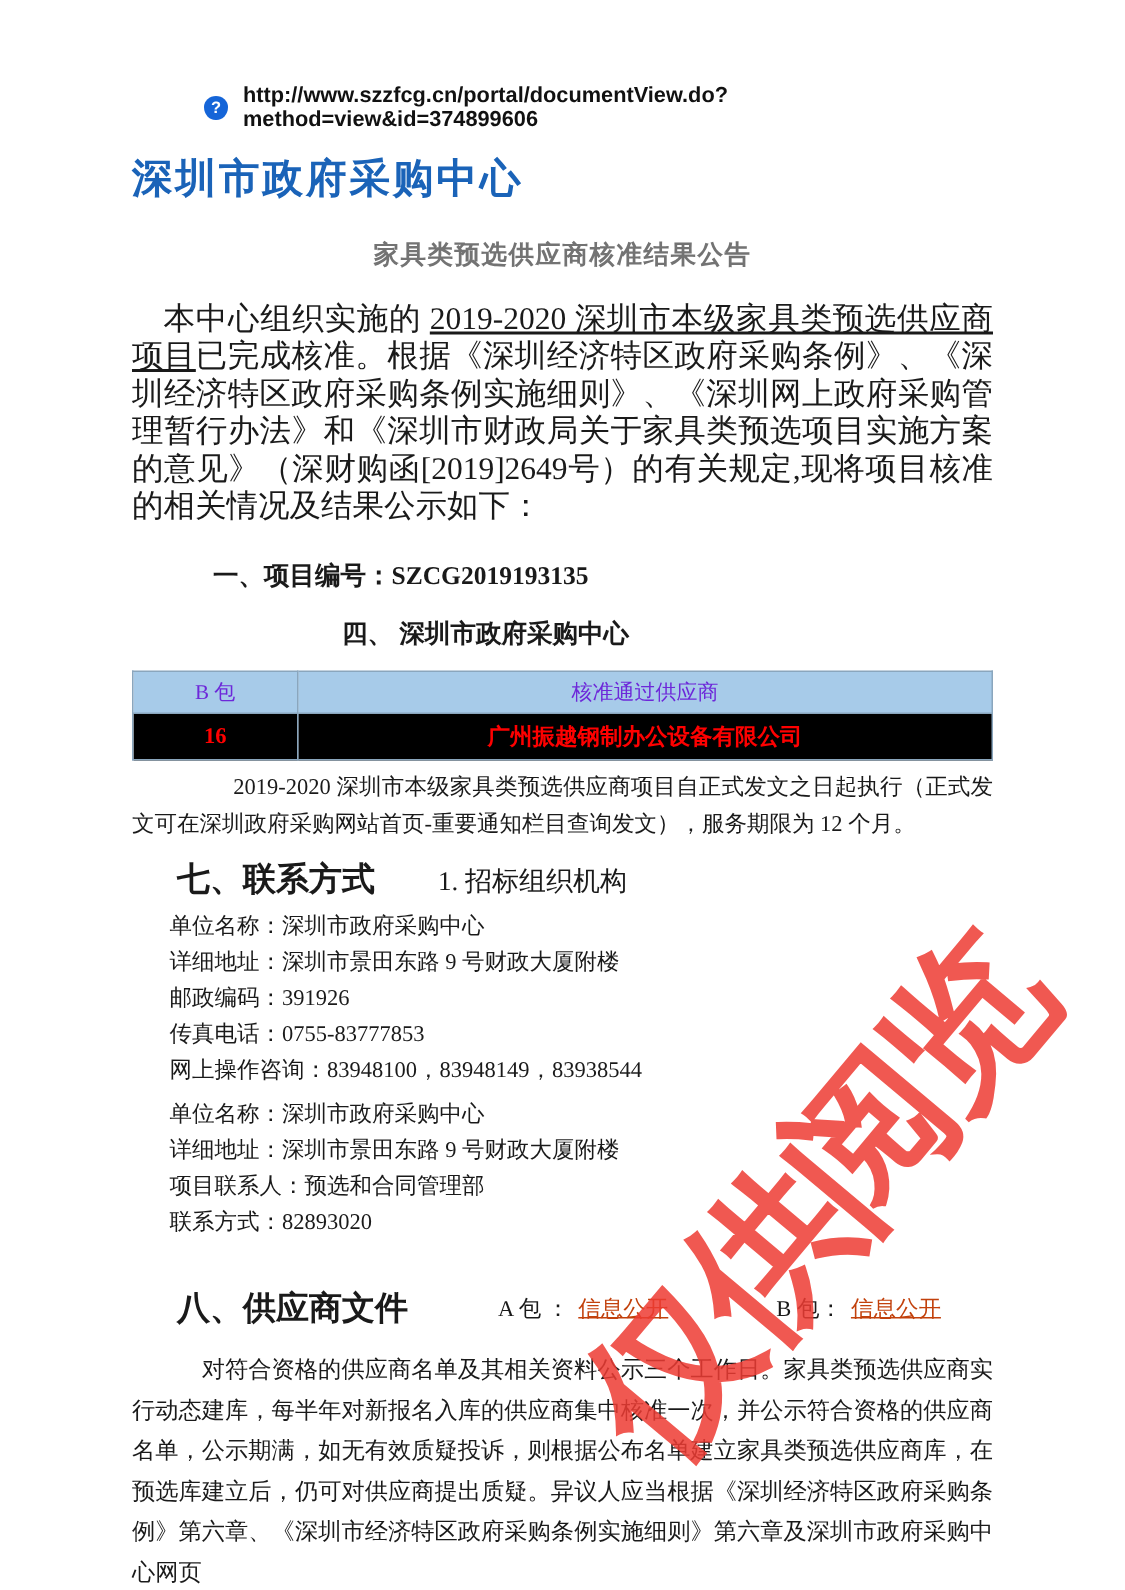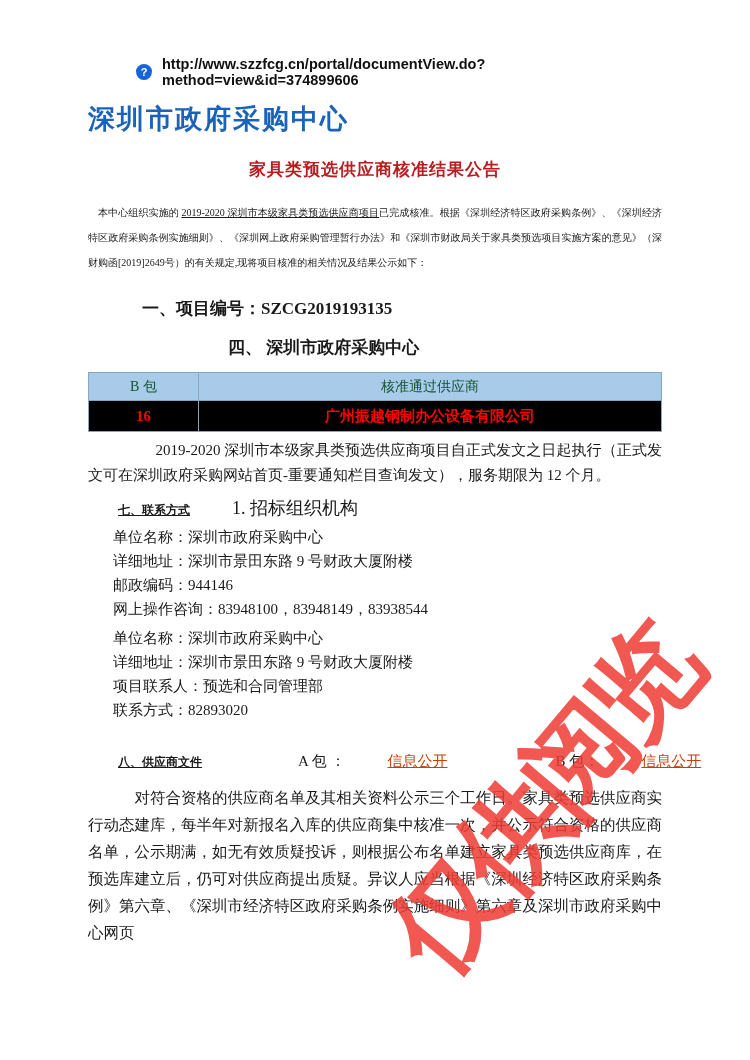--- a/index.html
+++ b/index.html
@@ -44,30 +44,30 @@
     margin-top: 13px;
     text-align: left;
     color: #1a63b8;
     font-size: 27px;
     font-weight: bold;
     letter-spacing: 2px;
   }
   .subtitle {
     margin-top: 21px;
     text-align: center;
-    color: #b91c1c;
+    color: #737373;
     font-size: 17px;
     font-weight: bold;
     letter-spacing: 1px;
   }
 
   
   .intro {
     margin-top: 19px;
-    font-size: 10px;
+    font-size: 21px;
     line-height: 25px;
     text-align: justify;
     text-indent: 1em;
   }
   .u { text-decoration: underline; }
 
   .sec { font-weight: bold; font-size: 17px; }
   .sec-1 { margin-top: 22px; margin-left: 54px; }
   .sec-2 { margin-top: 21px; margin-left: 63px; }
   .sec-4 { margin-top: 16px; margin-left: 140px; }
@@ -82,54 +82,53 @@
   table.suppliers th, table.suppliers td {
     border: 1px solid #8aa6bd;
     text-align: center;
     vertical-align: middle;
   }
   table.suppliers th {
     background: #a7cbe9;
     font-weight: normal;
     font-size: 14px;
     height: 28px;
-    color: #14532d;
+    color: #6d28d9;
   }
   table.suppliers td {
     height: 31px;
     color: #fe0000;
     font-weight: bold;
     font-size: 15px;
     background: #000000;
   }
   .col-pkg { width: 110px; }
 
   .exec {
     margin-top: 6px;
     font-size: 15px;
     line-height: 25px;
     text-align: justify;
     text-indent: 4.5em;
   }
 
   
   .contact-row { margin-top: 8px; margin-left: 30px; }
-  .h-big { font-size: 12px; font-weight: bold; text-decoration: underline; }
+  .h-big { font-size: 22px; font-weight: bold; }
   .org-sub { font-size: 18px; margin-left: 38px; }
   .clines { margin-top: 5px; margin-left: 25px; font-size: 15px; line-height: 24px; }
   .c2-title { margin-top: 26px; margin-left: 12px; font-size: 15px; line-height: 24px; }
 
   
   .docs-row {
     margin-top: 30px;
     margin-left: 30px;
     display: flex;
-    align-items: flex-end;
+    align-items: center;
     white-space: nowrap;
-    gap: 36px;
   }
   .pkg-label { font-size: 15px; }
   .pkg-a { margin-left: 60px; }
   .pkg-b { margin-left: 72px; }
   a.link {
     color: #c2410c;
     font-size: 15px;
     text-decoration: underline;
     margin-left: 6px;
     cursor: pointer;
@@ -199,21 +198,22 @@
 
     <p class="exec">2019-2020 深圳市本级家具类预选供应商项目自正式发文之日起执行（正式发文可在深圳政府采购网站首页-重要通知栏目查询发文），服务期限为 12 个月。</p>
 
     <div class="contact-row">
       <span class="h-big">七、联系方式</span>
       <span class="org-sub">1. 招标组织机构</span>
     </div>
     <div class="clines">
       <div>单位名称：深圳市政府采购中心</div>
       <div>详细地址：深圳市景田东路 9 号财政大厦附楼</div>
-      <div>邮政编码：944146</div>
+      <div>邮政编码：391926</div>
+      <div>传真电话：0755-83777853</div>
       <div>网上操作咨询：83948100，83948149，83938544</div>
     </div>
 
     <div class="clines">
       <div>单位名称：深圳市政府采购中心</div>
       <div>详细地址：深圳市景田东路 9 号财政大厦附楼</div>
       <div>项目联系人：预选和合同管理部</div>
       <div>联系方式：82893020</div>
     </div>
 

